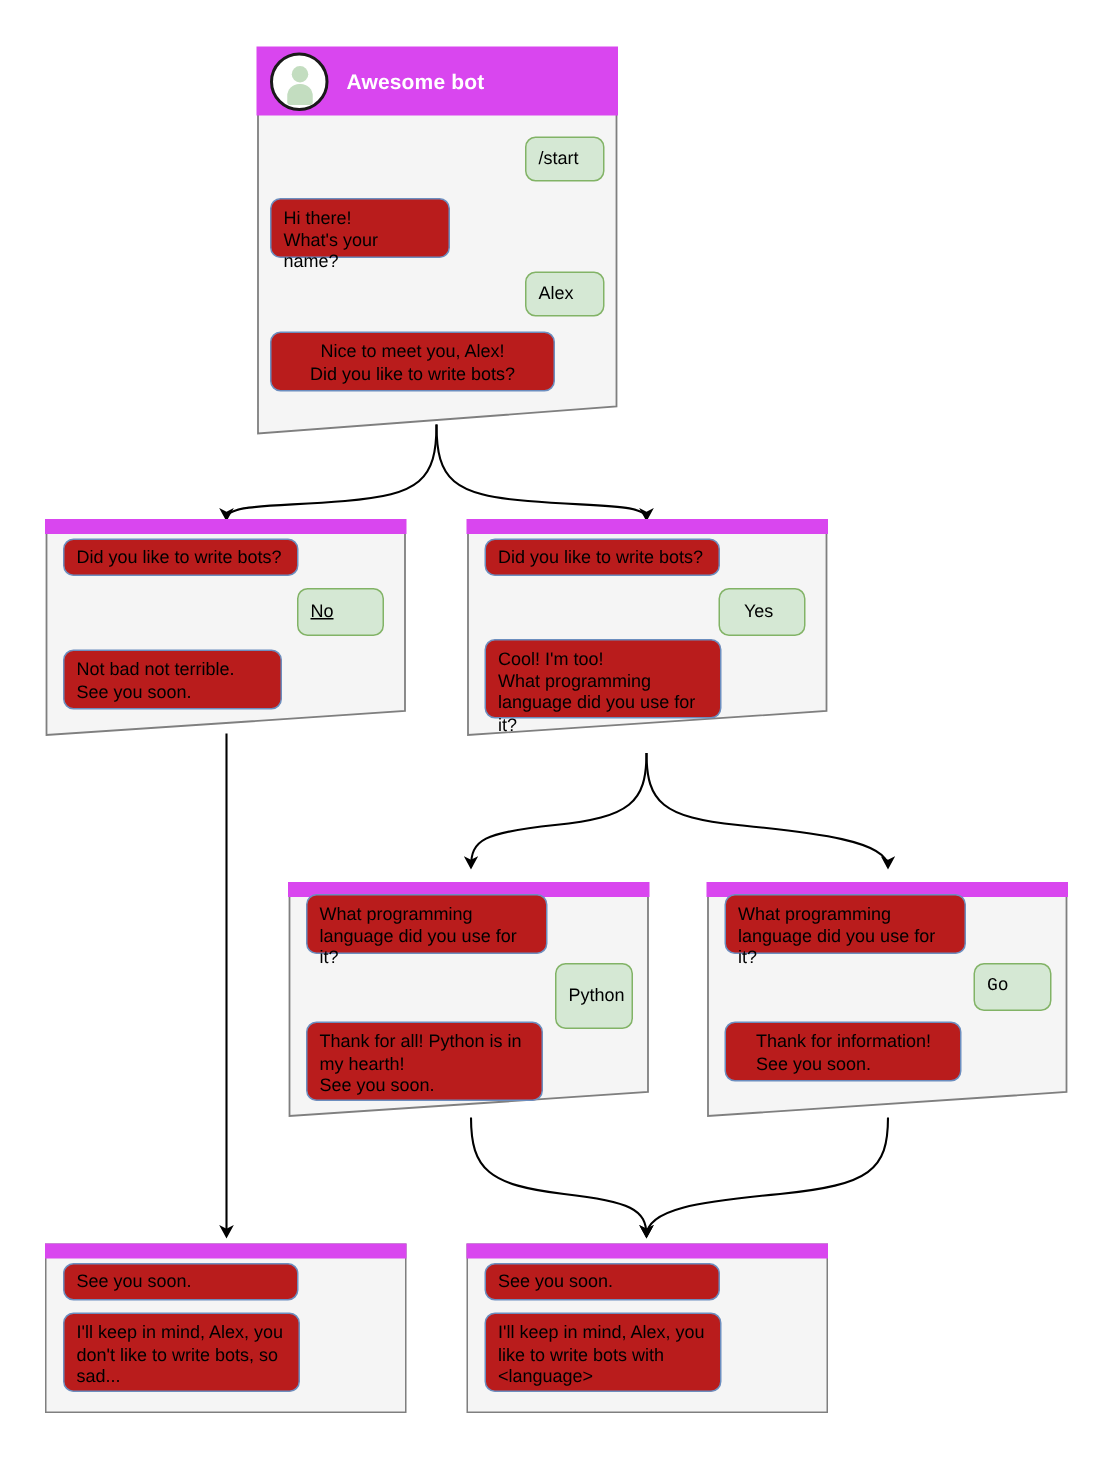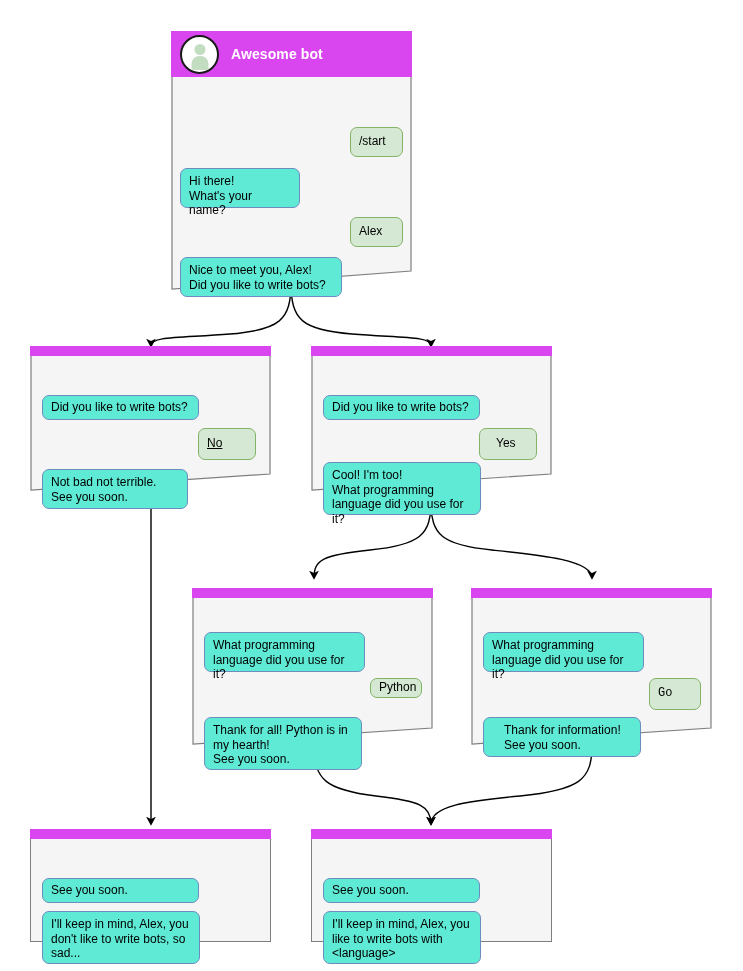--- a/index.html
+++ b/index.html
@@ -53,21 +53,20 @@
     right: 0;
     background: #d946ef;
     box-sizing: border-box;
   }
   .node-body {
     position: absolute;
     left: 0;
     right: 0;
     top: 0;
     bottom: 0;
-    margin-top: 36px;
   }
   
   .root-header {
     height: 46px;
     display: flex;
     align-items: center;
     padding-left: 9px;
   }
   .avatar {
     width: 39px;
@@ -114,21 +113,21 @@
     position: absolute;
     box-sizing: border-box;
     border-radius: 7px;
     font-size: 12px;
     line-height: 14.5px;
     color: #000000;
     padding: 5px 8px 6px 8px;
     white-space: pre-line;
   }
   .bubble.bot {
-    background: #5eead4;
+    background: #b91c1c;
     border: 1px solid #6c8ebf;
   }
   .bubble.user {
     background: #d5e8d4;
     border: 1px solid #82b366;
     text-align: left;
   }
 </style>
 </head>
 <body>
@@ -168,21 +167,21 @@
         <span class="head"></span>
         <span class="body"></span>
       </div>
       <span class="root-title">Awesome bot</span>
     </div>
     <div class="node-body">
       <div class="bubble user" style="left:179px; top:60px; width:53px; height:30px; display:flex; align-items:center;">/start</div>
       <div class="bubble bot" style="left:9px; top:101px; width:120px; height:40px;">Hi there!
 What's your name?</div>
       <div class="bubble user" style="left:179px; top:150px; width:53px; height:30px; display:flex; align-items:center;">Alex</div>
-      <div class="bubble bot" style="left:9px; top:190px; width:162px; height:40px;">Nice to meet you, Alex!
+      <div class="bubble bot" style="left:9px; top:190px; width:190px; height:40px;text-align:center;">Nice to meet you, Alex!
 Did you like to write bots?</div>
     </div>
   </div>
 
   <div class="node" style="left:30px; top:346px; width:241px; height:145px;">
     <div class="node-shape skewed">
       <svg width="241" height="145" viewBox="0 0 241 145" xmlns="http://www.w3.org/2000/svg">
         <polygon points="1,1 240,1 240,128 1,144" fill="#f5f5f5" stroke="#7f7f7f" stroke-width="1.2"></polygon>
       </svg>
     </div>
@@ -214,21 +213,21 @@
   <div class="node" style="left:192px; top:588px; width:241px; height:157px;">
     <div class="node-shape skewed">
       <svg width="241" height="157" viewBox="0 0 241 157" xmlns="http://www.w3.org/2000/svg">
         <polygon points="1,1 240,1 240,140 1,156" fill="#f5f5f5" stroke="#7f7f7f" stroke-width="1.2"></polygon>
       </svg>
     </div>
     <div class="node-header thin-header" style="width:241px;"></div>
     <div class="node-body">
       <div class="bubble bot" style="left:12px; top:8px; width:161px; height:40px;">What programming
 language did you use for it?</div>
-      <div class="bubble user" style="left:178px; top:54px; width:52px; height:20px; display:flex; align-items:center;">Python</div>
+      <div class="bubble user" style="left:178px; top:54px; width:52px; height:44px; display:flex; align-items:center;">Python</div>
       <div class="bubble bot" style="left:12px; top:93px; width:158px; height:53px;">Thank for all! Python is in
 my hearth!
 See you soon.</div>
     </div>
   </div>
 
   <div class="node" style="left:471px; top:588px; width:241px; height:157px;">
     <div class="node-shape skewed">
       <svg width="241" height="157" viewBox="0 0 241 157" xmlns="http://www.w3.org/2000/svg">
         <polygon points="1,1 240,1 240,140 1,156" fill="#f5f5f5" stroke="#7f7f7f" stroke-width="1.2"></polygon>

